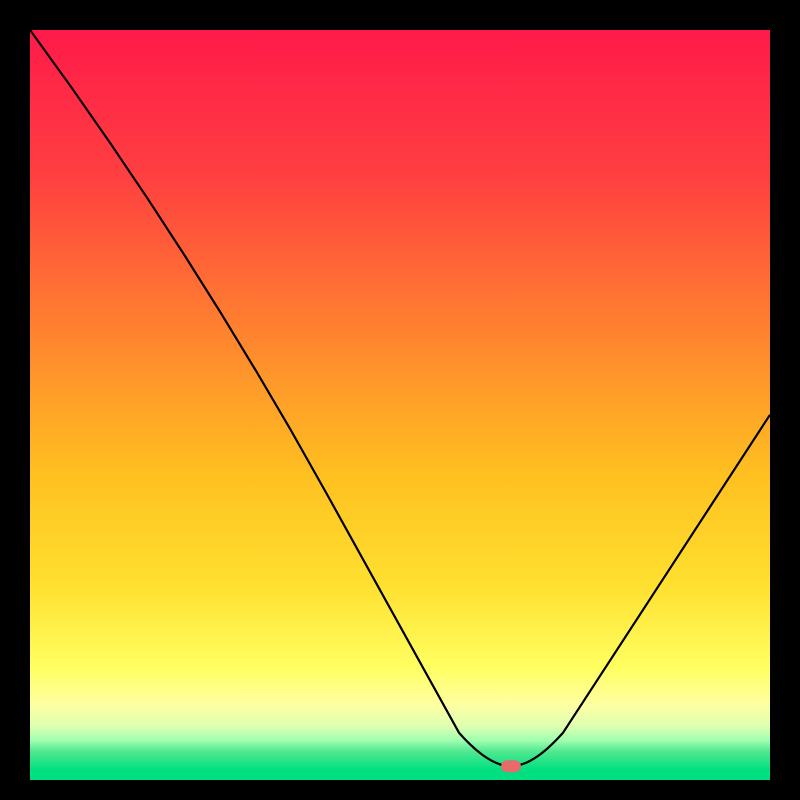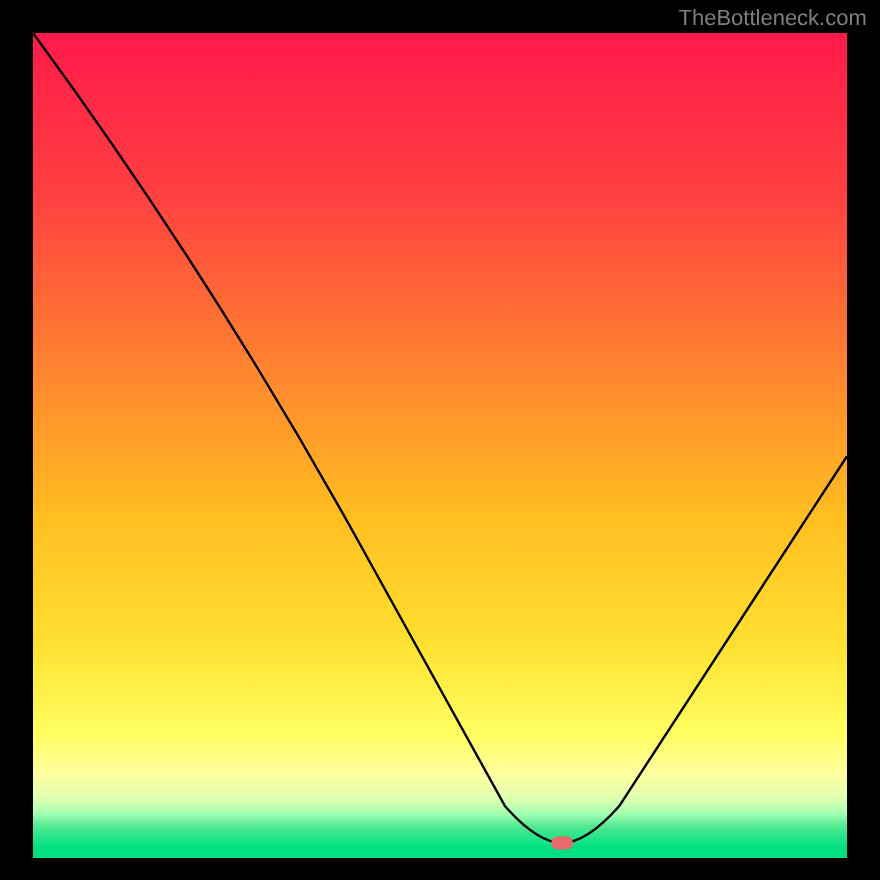--- a/index.html
+++ b/index.html
@@ -24,21 +24,20 @@
     color: #808080;
     font-family: Arial, sans-serif;
     font-size: 20px;
     font-weight: 500;
   }
 </style>
 </head>
 <body>
 
 <div class="container">
-  <div class="attribution">TheBottleneck.com</div>
   <div class="plot-area">
     <svg id="chart-svg" width="740" height="750" viewBox="0 0 740 750">
       <defs>
         <linearGradient id="bg-grad" x1="0" y1="0" x2="0" y2="1">
             <stop offset="0%" stop-color="#ff1a4a"></stop>
             <stop offset="20%" stop-color="#ff4040"></stop>
             <stop offset="40%" stop-color="#ff8030"></stop>
             <stop offset="60%" stop-color="#ffc020"></stop>
             <stop offset="75%" stop-color="#ffe030"></stop>
             <stop offset="86%" stop-color="#ffff60"></stop>

